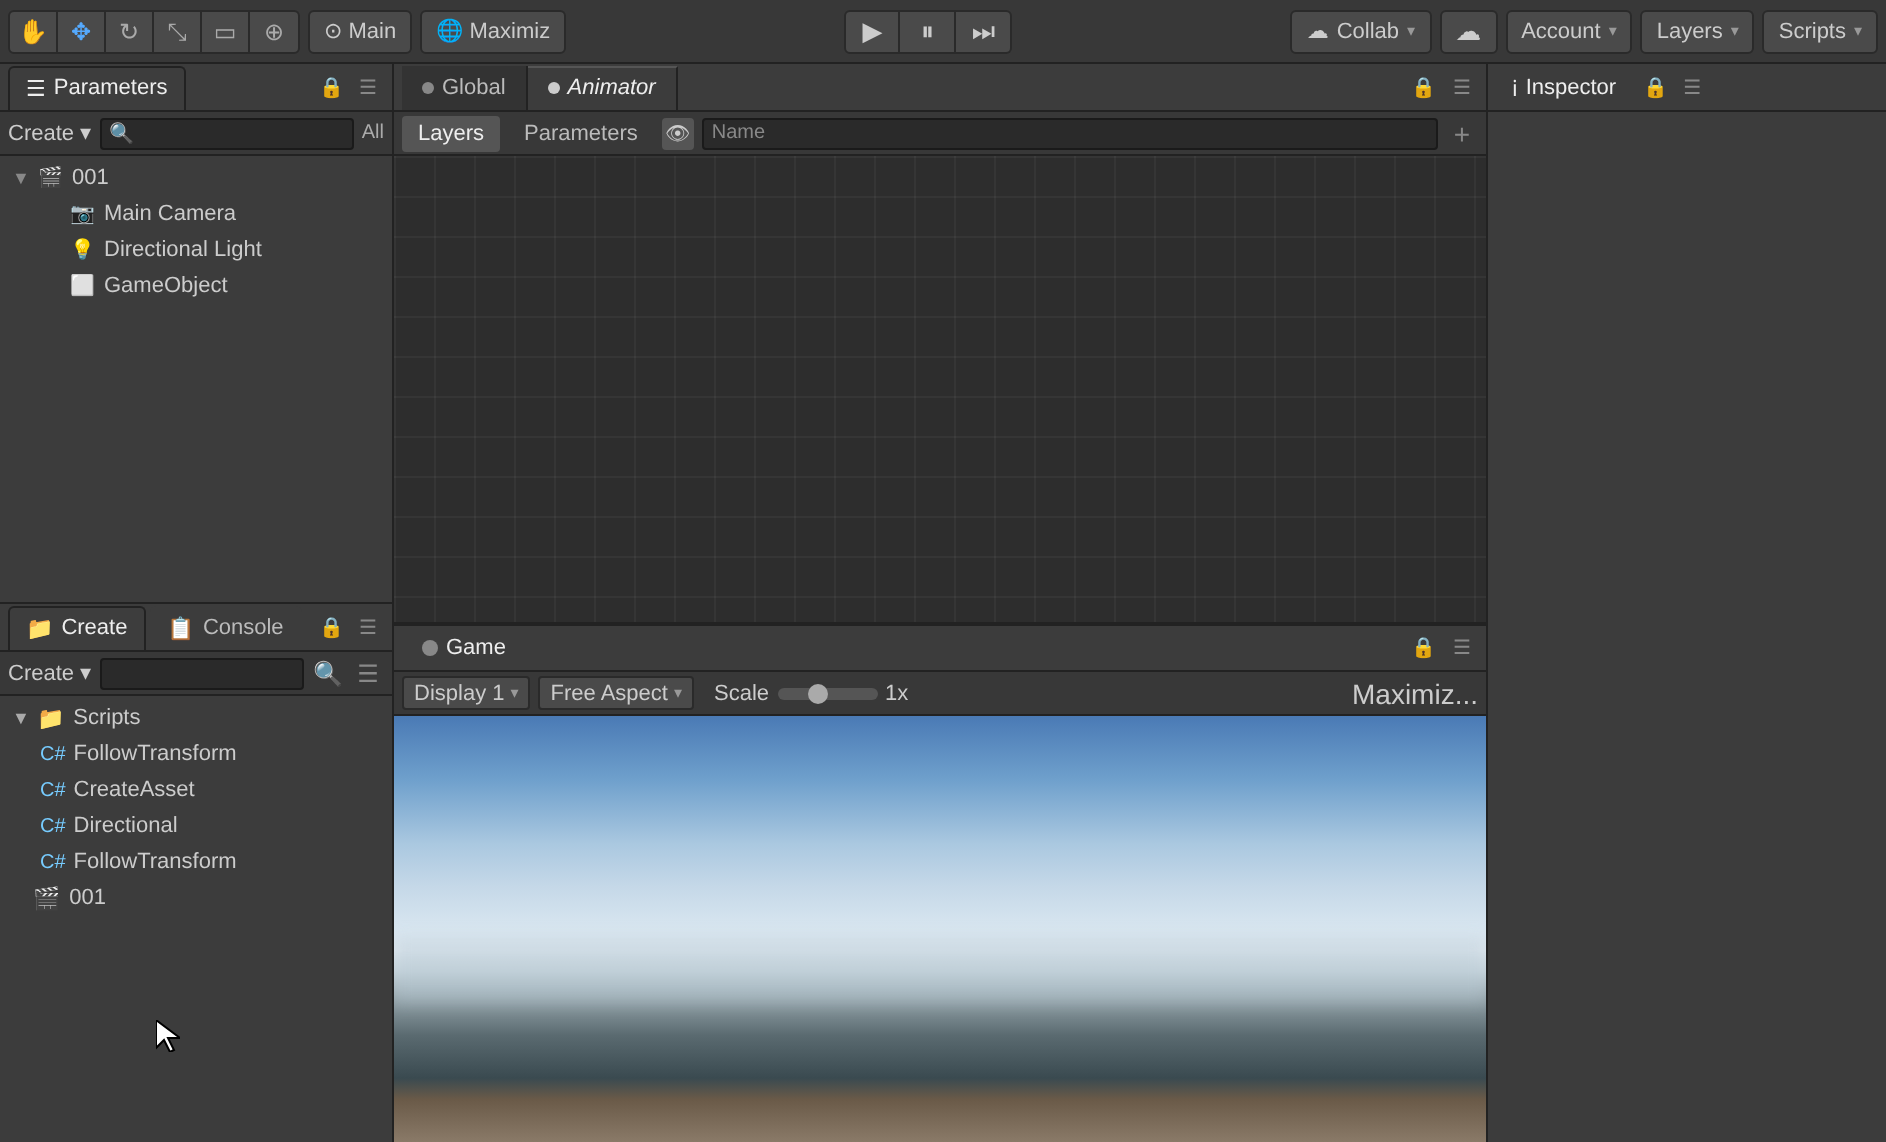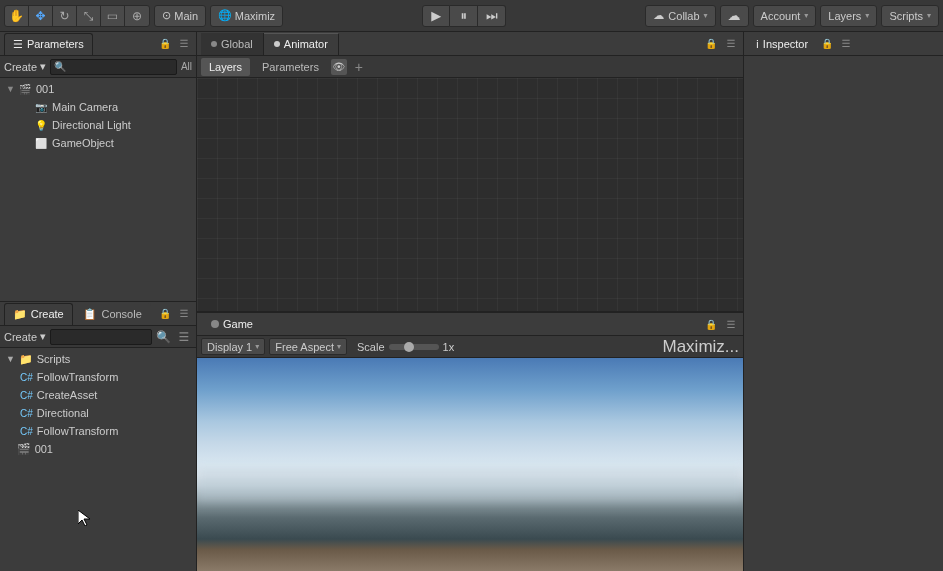--- a/index.html
+++ b/index.html
@@ -317,20 +317,21 @@
       font-size: 11px;
       color: #bbb;
       height: 22px;
       background: #333;
       border-right: 1px solid #222;
     }
     .scene-tab.active {
       background: #3c3c3c;
       color: #eee;
       border-top: 1px solid #555;
+      font-style: italic;
     }
     .scene-tab-dot {
       width: 6px;
       height: 6px;
       border-radius: 50%;
       background: #888;
     }
     .scene-tab-actions {
       margin-left: auto;
       display: flex;
@@ -479,21 +480,21 @@
       position: absolute;
       left: 15px;
       top: -2px;
       width: 10px;
       height: 10px;
       background: #aaa;
       border-radius: 50%;
     }
     .game-maximize {
       margin-left: auto;
-      font-size: 17px;
+      font-size: 14px;
       color: #ccc;
       cursor: pointer;
       padding-left: 35px;
     }
 
     
     .game-view {
       flex: 1;
       background: #1a1a1a;
       overflow: hidden;
@@ -796,20 +797,23 @@
       </div>
 
       <div class="animator-toolbar">
         <div class="anim-tab active">
           <span>Layers</span>
         </div>
         <div class="anim-tab">
           <span>Parameters</span>
         </div>
         <div class="anim-tab-toggle">👁</div>
+        <div class="anim-search">
+          <span>Name</span>
+        </div>
         <div class="anim-add-btn">+</div>
       </div>
 
       <div class="animator-grid">
         <div class="grid-lines"></div>
       </div>
     </div>
 
     <div class="center-bottom">
 

